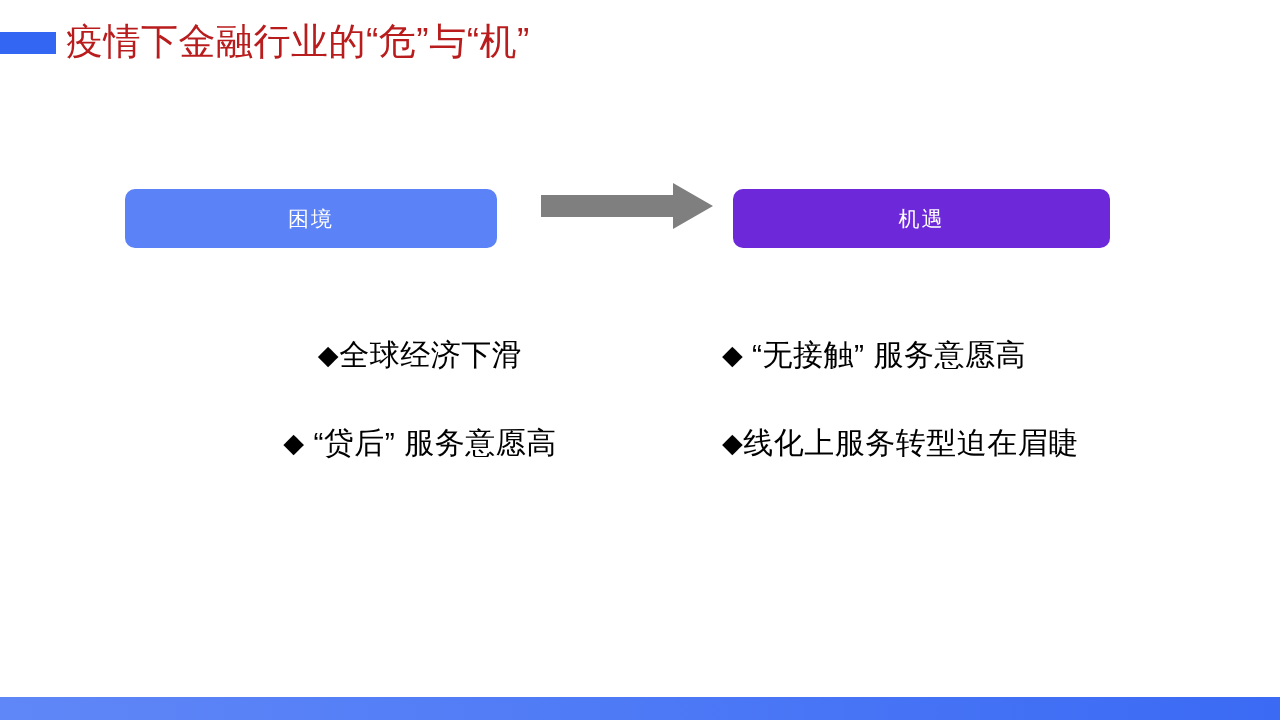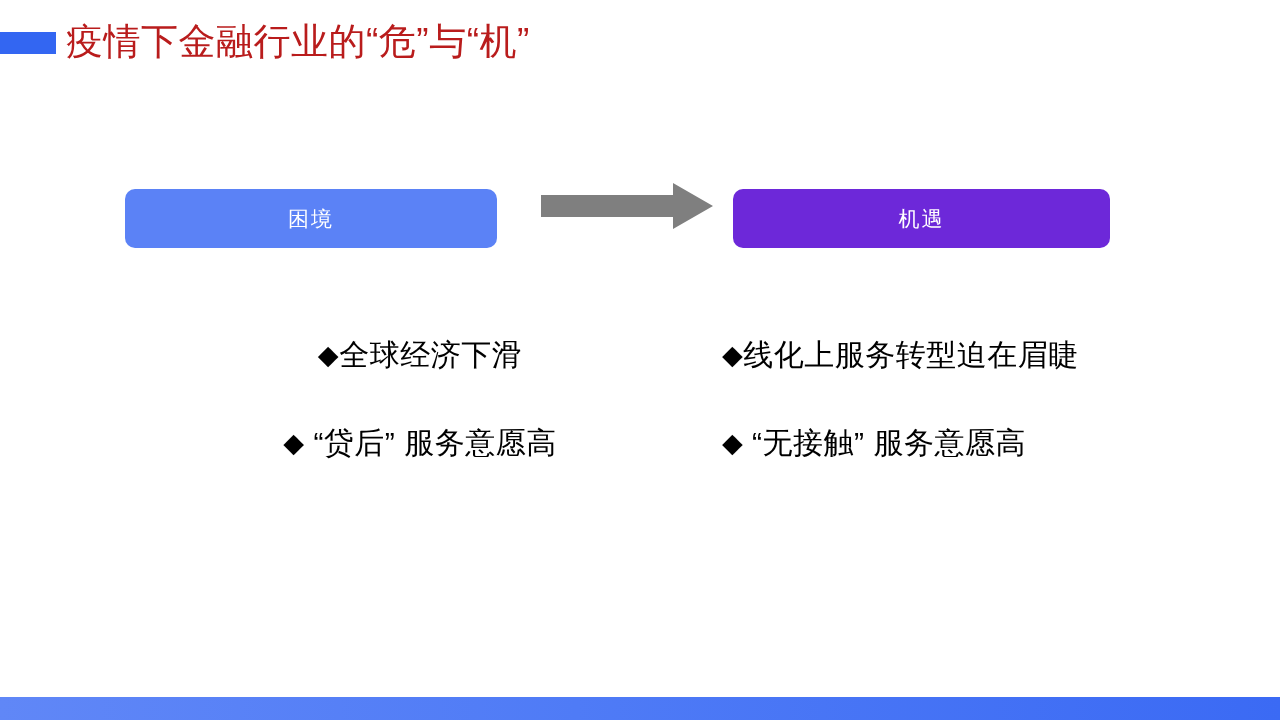--- a/index.html
+++ b/index.html
@@ -136,22 +136,22 @@
     <span class="bullet">
       <span class="mark">◆</span><span>全球经济下滑</span>
     </span>
     <span class="bullet">
       <span class="mark">◆</span><span> “贷后” 服务意愿高</span>
     </span>
   </div>
 
   <div class="col col-right">
     <span class="bullet">
-      <span class="mark">◆</span><span>线化上服务转型迫在眉睫</span>
+      <span class="mark">◆</span><span> “无接触” 服务意愿高</span>
     </span>
     <span class="bullet">
-      <span class="mark">◆</span><span> “无接触” 服务意愿高</span>
+      <span class="mark">◆</span><span>线化上服务转型迫在眉睫</span>
     </span>
   </div>
 
   <div class="bottom-band"></div>
 
 </div>
 
 </body></html>

